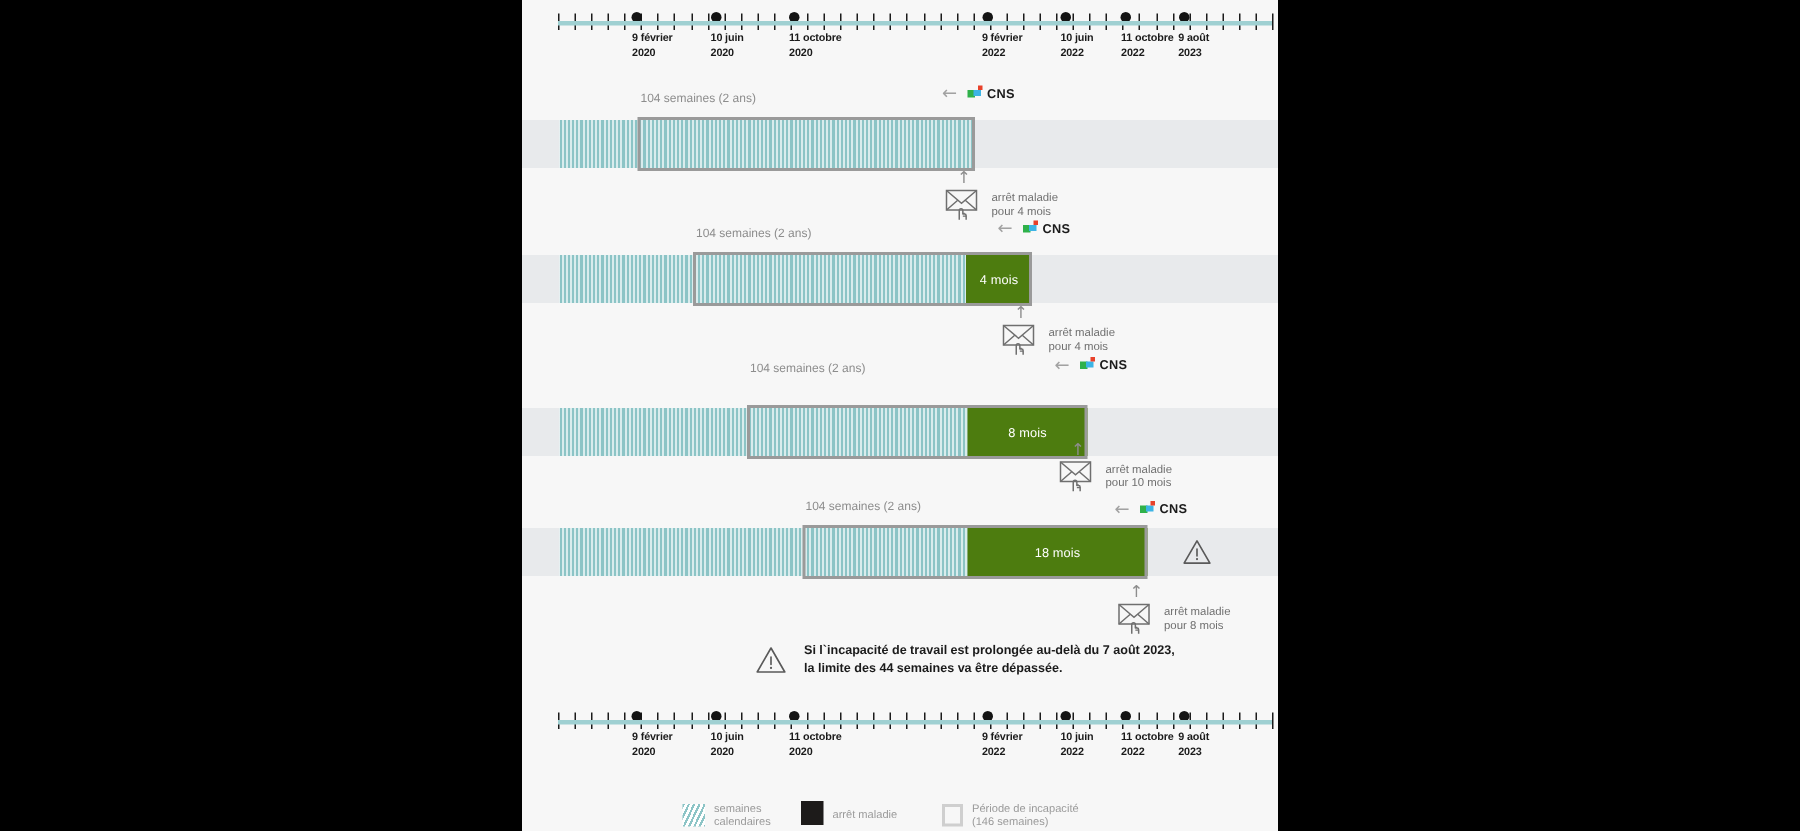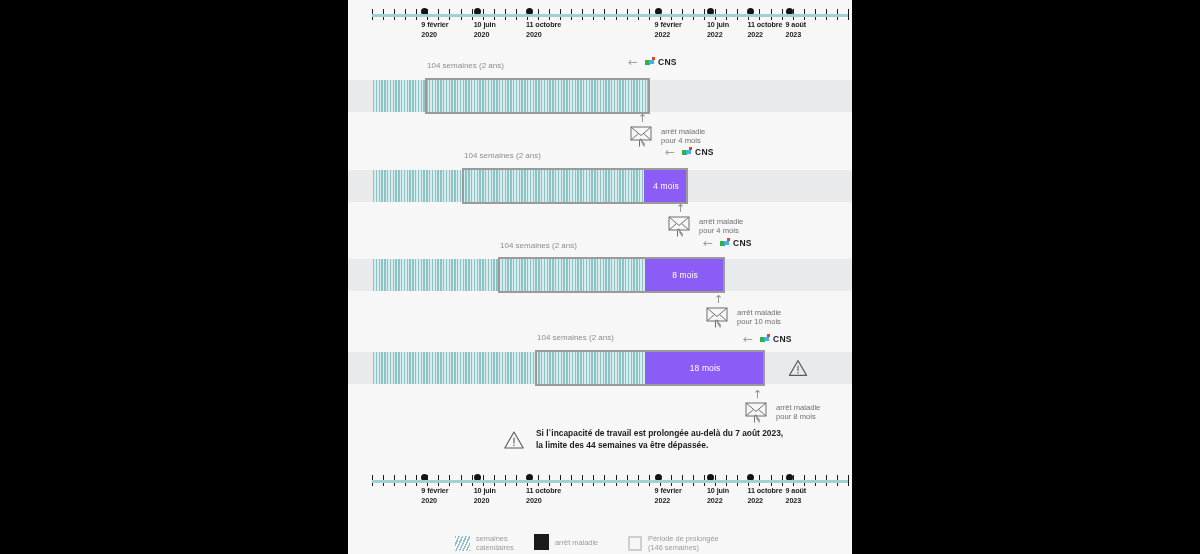--- a/index.html
+++ b/index.html
@@ -62,21 +62,21 @@
       #d9eced 1.4px, #d9eced 2.8px
     );
   }
   .refbox {
     position: absolute; top: -2px; height: 36px;
     border: 2px solid #9a9a9a;
     background: transparent;
   }
   .sick {
     position: absolute; top: 0; height: 32px;
-    background: #8b5cf6;
+    background: #4d7c0f;
     color: #ffffff;
     font-size: 8.5px;
     display: flex; align-items: center; justify-content: center;
     letter-spacing: 0.1px;
   }
   .cap {
     position: absolute;
     font-size: 8px; color: #8d8d8d;
     white-space: nowrap;
   }
@@ -279,21 +279,21 @@
               <path d="M1 15 L8.5 8.5 M21 15 L13.5 8.5" fill="none" stroke="#6f6f6f" stroke-width="1"></path>
               <path d="M9.5 21.5 L9.5 15.5 q0-1.4 1.2-1.4 q1.2 0 1.2 1.4 l0 2.2 l1.1 0 q1.1 0 1.1 1.1 l0 2.7" fill="none" stroke="#6f6f6f" stroke-width="1" stroke-linejoin="round"></path>
               <path d="M11.9 17.3 l1.2 0 M11.9 19.1 l2.2 0" stroke="#6f6f6f" stroke-width="0.8"></path>
             </svg>
             <div class="anno-txt">
               <span>arrêt maladie</span>
               <span>pour 4 mois</span>
             </div>
           </div>
         </div>
-        <div class="row" style="top: 259px; height: 36px;">
+        <div class="row" style="top: 272px; height: 36px;">
           <div class="band"></div>
           <div class="hatch" style="left: 25px; width: 272px;"></div>
           <div class="sick" style="left: 297px; width: 80px;">8 mois</div>
           <div class="refbox" style="left: 150px; width: 227px;"></div>
         </div>
         <div class="cap" style="left: 152px; top: 241px;">104 semaines (2 ans)</div>
         <div class="cns" style="left: 355px; top: 237px;">
           <span class="arrow">←</span>
           <span class="cns-mark">
             <i class="cns-g"></i>
@@ -464,20 +464,20 @@
         </div>
         <div class="lg-item" style="position: absolute; left: 186px; top: 0px;">
           <div class="lg-black"></div>
           <div class="lg-txt">
             <span>arrêt maladie</span>
           </div>
         </div>
         <div class="lg-item" style="position: absolute; left: 280px; top: 0px;">
           <div class="lg-ref"></div>
           <div class="lg-txt">
-            <span>Période de prolongée</span>
+            <span>Période de incapacité</span>
             <span>(146 semaines)</span>
           </div>
         </div>
       </div>
 
   </div>
 </div>
 
 </body></html>

